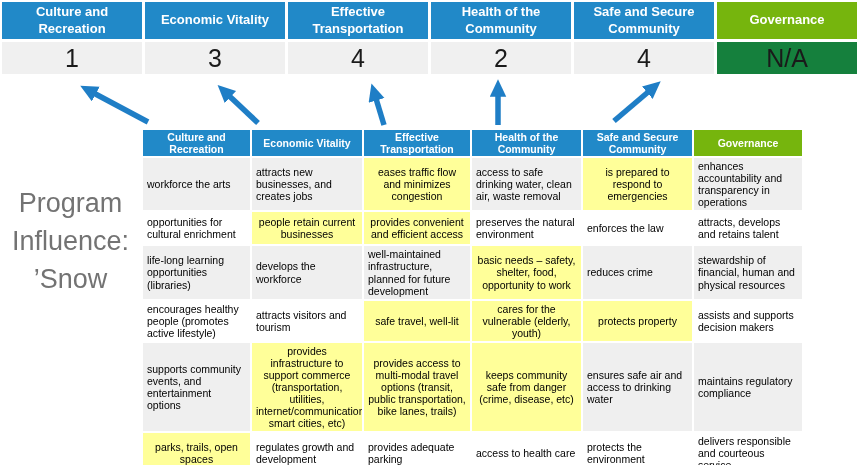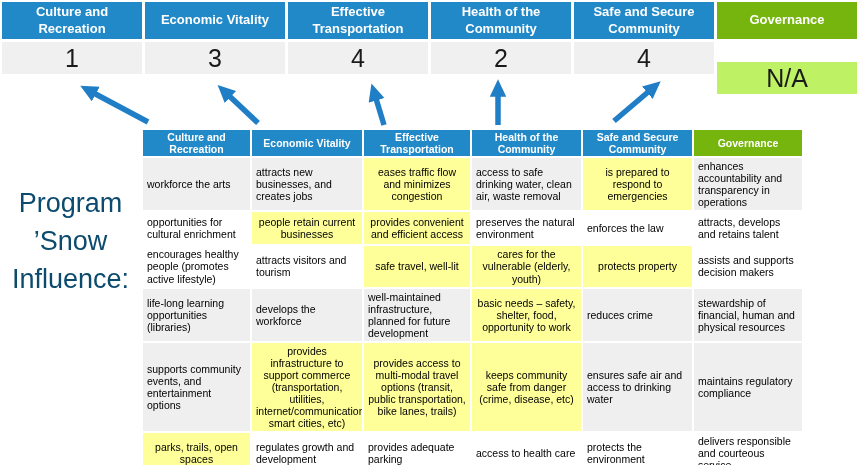--- a/index.html
+++ b/index.html
@@ -32,21 +32,21 @@
     height: 32px; display: flex; align-items: center; justify-content: center;
     font-size: 25px; color: #1a1a1a;
   }
 
   
   .arrows { position: absolute; left: 0; top: 0; width: 859px; height: 465px; pointer-events: none; }
 
   
   .title {
     position: absolute; left: 0; top: 184px; width: 141px;
-    text-align: center; font-size: 27px; line-height: 38px; color: #0c4a6e;
+    text-align: center; font-size: 27px; line-height: 38px; color: #737373;
   }
 
   
   table.matrix {
     position: absolute; left: 141px; top: 128px; width: 661px;
     border-collapse: collapse; table-layout: fixed;
   }
   table.matrix th, table.matrix td {
     border: 2px solid #ffffff; vertical-align: middle;
     font-size: 10.5px; line-height: 1.15; padding: 2px 4px;
@@ -72,40 +72,40 @@
       <div class="hdr-box" style="background: rgb(33, 137, 200);">Safe and Secure Community</div>
       <div class="hdr-box" style="background: rgb(118, 181, 13);">Governance</div>
     </div>
 
   <div class="score-grid" id="scoreRow">
       <div class="score-cell" style="background: rgb(240, 240, 240);">1</div>
       <div class="score-cell" style="background: rgb(240, 240, 240);">3</div>
       <div class="score-cell" style="background: rgb(240, 240, 240);">4</div>
       <div class="score-cell" style="background: rgb(240, 240, 240);">2</div>
       <div class="score-cell" style="background: rgb(240, 240, 240);">4</div>
-      <div class="score-cell" style="background: #bef264; margin-top: 20px;">N/A</div>
+      <div class="score-cell" style="background: #15803d;">N/A</div>
     </div>
 
   <svg class="arrows" id="arrowLayer" viewBox="0 0 859 465" xmlns="http://www.w3.org/2000/svg">
     <defs>
       <marker id="ah" markerWidth="4" markerHeight="3.4" refX="1.6" refY="1.5" orient="auto">
         <path id="ahPath" d="M0,0 L3.2,1.5 L0,3 Z" fill="#1f7ec6"></path>
       </marker>
     </defs>
   <line x1="148" y1="122" x2="88" y2="90" stroke="#1f7ec6" stroke-width="5.5" marker-end="url(#ah)"></line>
       <line x1="258" y1="123" x2="224" y2="91" stroke="#1f7ec6" stroke-width="5.5" marker-end="url(#ah)"></line>
       <line x1="384" y1="125" x2="374" y2="92" stroke="#1f7ec6" stroke-width="5.5" marker-end="url(#ah)"></line>
       <line x1="498" y1="125" x2="498" y2="88" stroke="#1f7ec6" stroke-width="5.5" marker-end="url(#ah)"></line>
       <line x1="614" y1="121" x2="654" y2="87" stroke="#1f7ec6" stroke-width="5.5" marker-end="url(#ah)"></line>
     </svg>
 
   <div class="title" id="titleBlock">
       <div>Program</div>
+      <div>Influence:</div>
       <div>’Snow</div>
-      <div>Influence:</div>
     </div>
 
   <table class="matrix">
     <colgroup id="matrixCols">
         <col style="width: 109px;">
         <col style="width: 112px;">
         <col style="width: 108px;">
         <col style="width: 111px;">
         <col style="width: 111px;">
         <col style="width: 110px;">
@@ -130,35 +130,35 @@
           <td class="g">enhances accountability and transparency in operations</td>
         </tr>
         <tr style="height: 34px;">
           <td class="w">opportunities for cultural enrichment</td>
           <td class="y">people retain current businesses</td>
           <td class="y">provides convenient and efficient access</td>
           <td class="w">preserves the natural environment</td>
           <td class="w">enforces the law</td>
           <td class="w">attracts, develops and retains talent</td>
         </tr>
+        <tr style="height: 36px;">
+          <td class="g">life-long learning opportunities (libraries)</td>
+          <td class="g">develops the workforce</td>
+          <td class="g">well-maintained infrastructure, planned for future development</td>
+          <td class="y">basic needs – safety, shelter, food, opportunity to work</td>
+          <td class="g">reduces crime</td>
+          <td class="g">stewardship of financial, human and physical resources</td>
+        </tr>
         <tr style="height: 30px;">
           <td class="w">encourages healthy people (promotes active lifestyle)</td>
           <td class="w">attracts visitors and tourism</td>
           <td class="y">safe travel, well-lit</td>
           <td class="y">cares for the vulnerable (elderly, youth)</td>
           <td class="y">protects property</td>
           <td class="w">assists and supports decision makers</td>
-        </tr>
-        <tr style="height: 36px;">
-          <td class="g">life-long learning opportunities (libraries)</td>
-          <td class="g">develops the workforce</td>
-          <td class="g">well-maintained infrastructure, planned for future development</td>
-          <td class="y">basic needs – safety, shelter, food, opportunity to work</td>
-          <td class="g">reduces crime</td>
-          <td class="g">stewardship of financial, human and physical resources</td>
         </tr>
         <tr style="height: 60px;">
           <td class="g">supports community events, and entertainment options</td>
           <td class="y">provides infrastructure to support commerce (transportation, utilities, internet/communications, smart cities, etc)</td>
           <td class="y">provides access to multi-modal travel options (transit, public transportation, bike lanes, trails)</td>
           <td class="y">keeps community safe from danger (crime, disease, etc)</td>
           <td class="g">ensures safe air and access to drinking water</td>
           <td class="g">maintains regulatory compliance</td>
         </tr>
         <tr style="height: 34px;">

